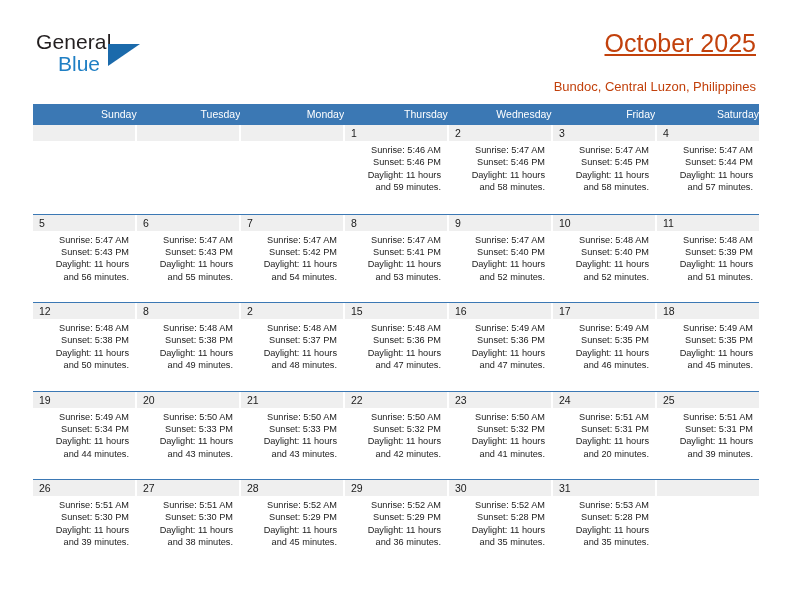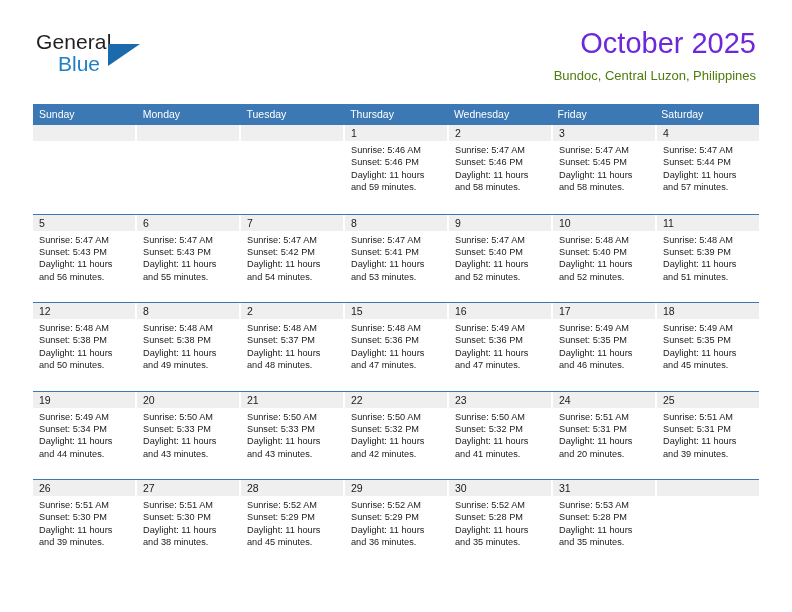--- a/index.html
+++ b/index.html
@@ -64,46 +64,48 @@
     border-bottom: 22px solid transparent;
   }
 
   .title-block {
     position: absolute;
     right: 36px;
     top: 28px;
     text-align: right;
   }
   .cal-title {
-    font-size: 29px;
-    color: #6d28d9;
+    font-size: 25px;
+    color: #c2410c;
     line-height: 30px;
     white-space: nowrap;
     font-weight: normal;
+    text-decoration: underline;
   }
   .cal-subtitle {
     font-size: 13px;
-    color: #4d7c0f;
+    color: #c2410c;
     line-height: 18px;
-    margin-top: 9px;
+    margin-top: 20px;
     white-space: nowrap;
   }
 
   
   .calendar {
     position: absolute;
     left: 33px;
     top: 104px;
     width: 726px;
   }
   .weekhead {
     display: flex;
     width: 100%;
     background: #3b78b4;
     height: 21px;
+    text-align: right;
   }
   .weekhead .wh-cell {
     flex: 1 1 0;
     color: #ffffff;
     font-size: 10.5px;
     line-height: 21px;
     padding-left: 6px;
     box-sizing: border-box;
     white-space: nowrap;
     overflow: hidden;
@@ -141,20 +143,21 @@
     box-sizing: border-box;
   }
   .day.empty .daynum {
     background: #efefef;
   }
   .day .info {
     padding: 3px 6px 0 6px;
     font-size: 9.2px;
     line-height: 12.4px;
     color: #222222;
+    text-align: right;
   }
   .day .info div {
     white-space: nowrap;
   }
 </style>
 </head>
 <body>
 
 <div class="page">
 
@@ -169,22 +172,22 @@
     <div class="title-block">
       <div class="cal-title">October 2025</div>
       <div class="cal-subtitle">Bundoc, Central Luzon, Philippines</div>
     </div>
 
   </div>
 
   <div class="calendar">
     <div class="weekhead" id="weekhead">
         <div class="wh-cell">Sunday</div>
+        <div class="wh-cell">Tuesday</div>
         <div class="wh-cell">Monday</div>
-        <div class="wh-cell">Tuesday</div>
         <div class="wh-cell">Thursday</div>
         <div class="wh-cell">Wednesday</div>
         <div class="wh-cell">Friday</div>
         <div class="wh-cell">Saturday</div>
       </div>
     <div id="weeks-container">
         <div class="week">
           <div class="day empty">
             <span class="daynum"></span>
           </div>

